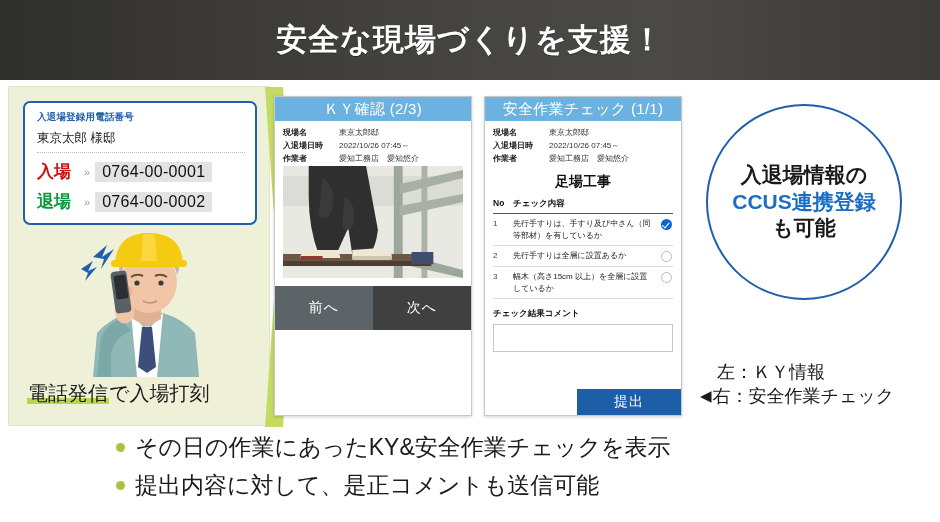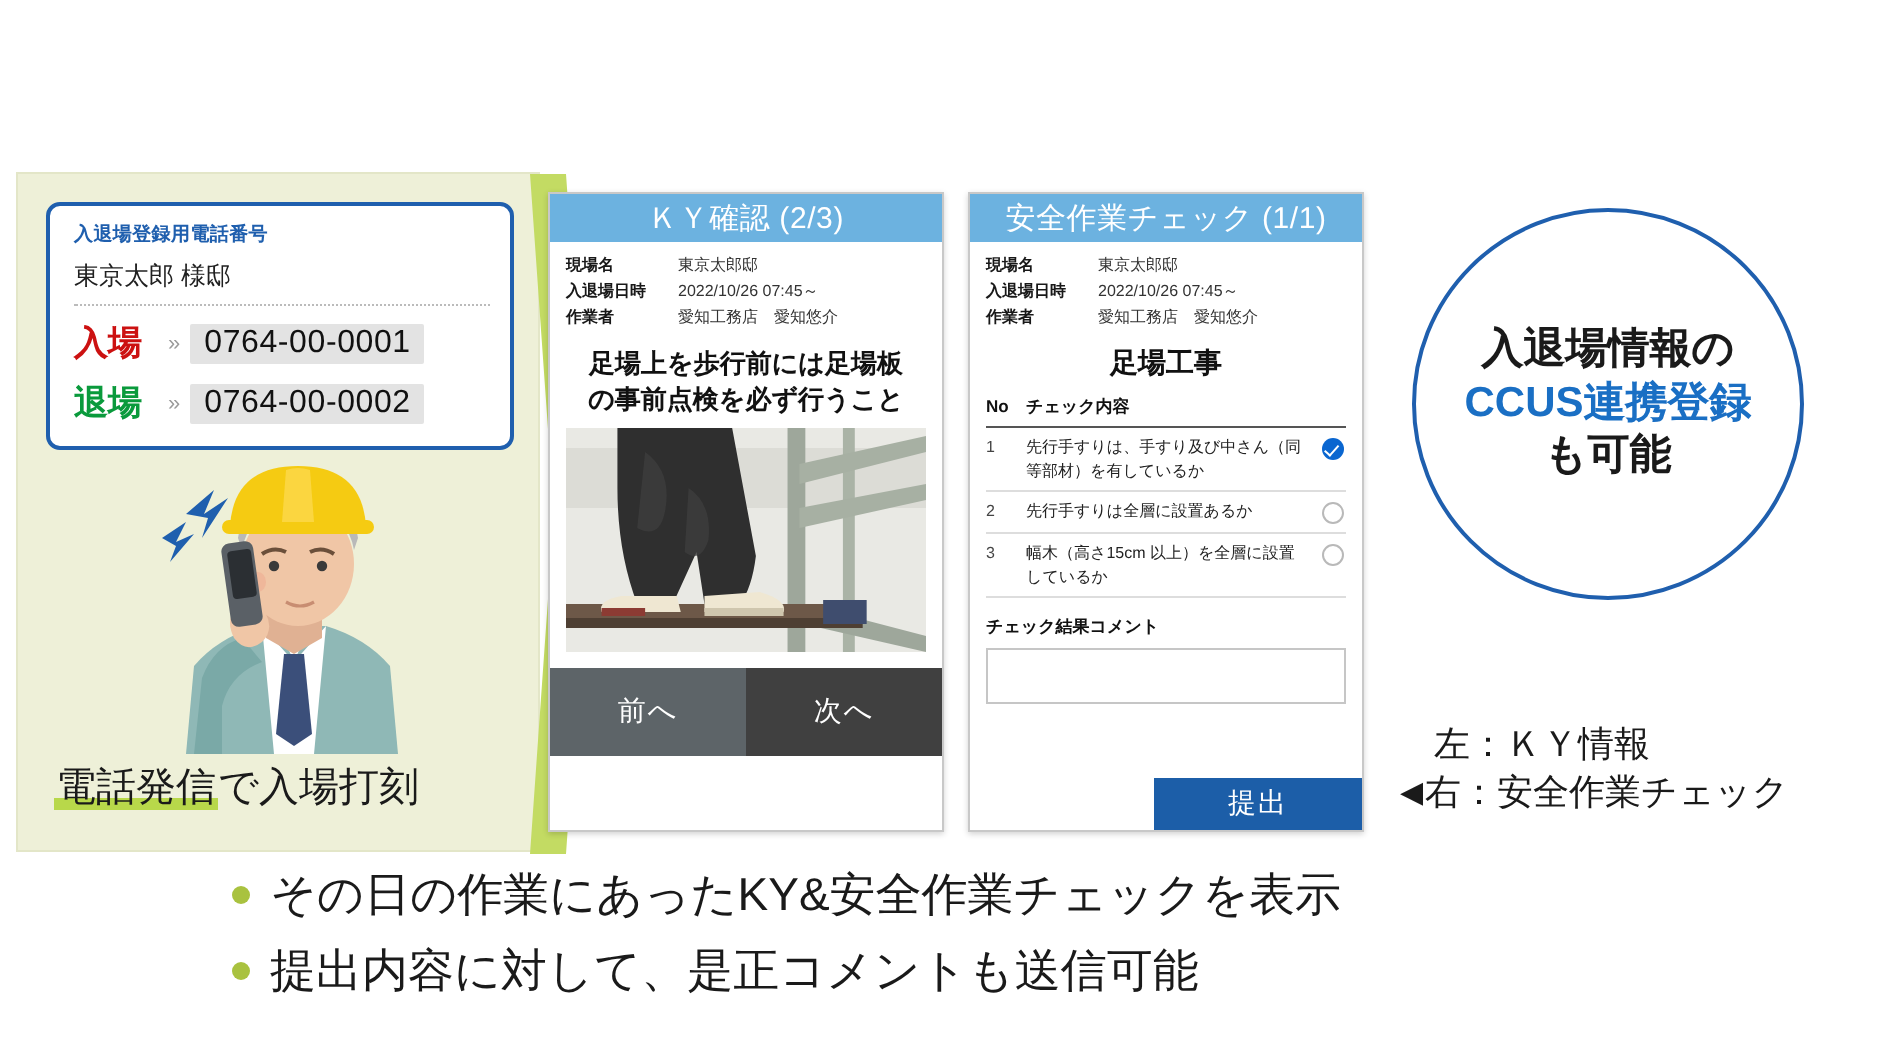--- a/index.html
+++ b/index.html
@@ -150,20 +150,23 @@
     width: 9px; height: 9px; border-radius: 50%; background: #a9c23f;
     margin-right: 10px; flex: none;
   }
   .bullet .btxt { font-size: 23px; color: #1a1a1a; white-space: nowrap; }
 </style>
 </head>
 <body>
 
 <div id="slide">
 
+  <div class="header">
+    <div class="header-title">安全な現場づくりを支援！</div>
+  </div>
 
   <div class="left-panel">
 
     <div class="card">
       <div class="card-title">入退場登録用電話番号</div>
       <div class="card-name">東京太郎 様邸</div>
 
       <div class="card-row">
         <span class="lbl in">入場</span>
         <span class="arrow">»</span>
@@ -232,24 +235,20 @@
       </div>
       <div class="meta-row">
         <span class="mk">入退場日時</span>
         <span class="mv">2022/10/26 07:45～</span>
       </div>
       <div class="meta-row">
         <span class="mk">作業者</span>
         <span class="mv">愛知工務店　愛知悠介</span>
       </div>
 
-      <div class="ky-message">
-        <div>足場上を歩行前には足場板</div>
-        <div>の事前点検を必ず行うこと</div>
-      </div>
 
       <svg class="ky-photo" viewBox="0 0 182 112" preserveAspectRatio="none">
         <rect width="182" height="112" fill="#e9e9e4"></rect>
         <rect x="0" y="10" width="182" height="30" fill="#dcdcd6"></rect>
 
         <rect x="112" y="0" width="9" height="112" fill="#9ea79b"></rect>
         <rect x="140" y="0" width="6" height="112" fill="#aab3a6"></rect>
         <path d="M118 18 L182 4 L182 12 L118 28 Z" fill="#a7b0a3"></path>
         <path d="M118 40 L182 28 L182 36 L118 50 Z" fill="#a7b0a3"></path>
         <path d="M120 88 L182 104 L182 112 L120 98 Z" fill="#9ea79b"></path>

